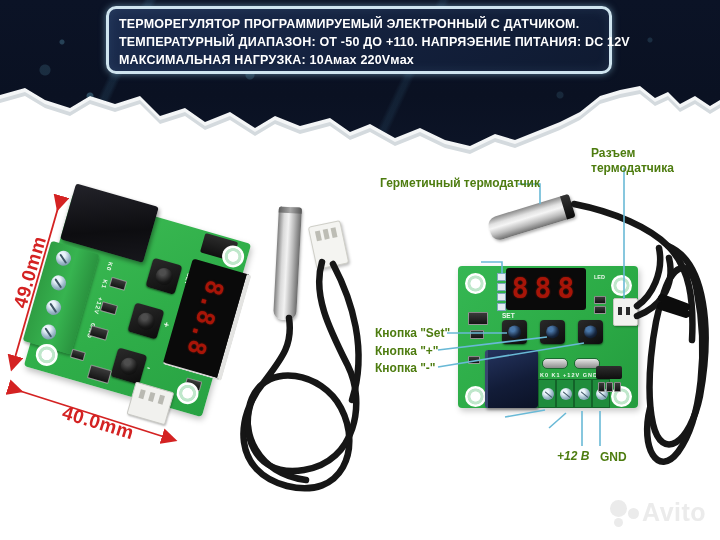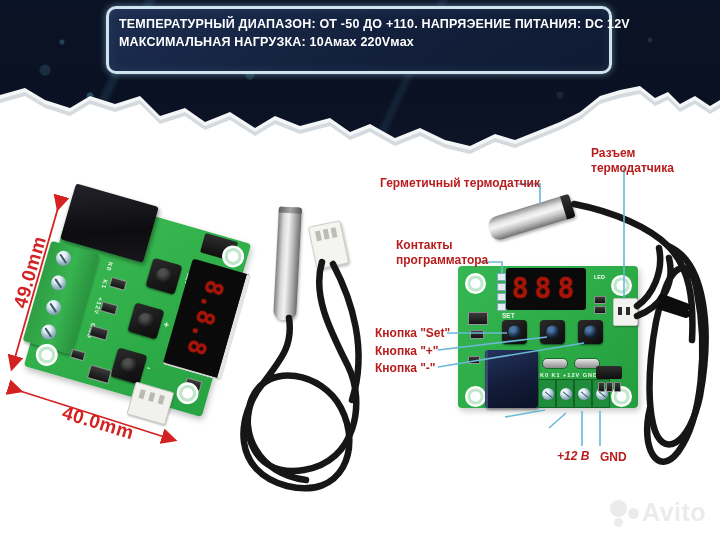--- a/index.html
+++ b/index.html
@@ -25,21 +25,21 @@
       linear-gradient(115deg, transparent 18%, rgba(90,170,210,.12) 18.6% 19.2%, transparent 19.8%),
       linear-gradient(115deg, transparent 55%, rgba(90,170,210,.10) 55.6% 56.1%, transparent 56.7%),
       linear-gradient(180deg,#0b1326 0%,#0a1122 60%,#0d1528 100%);}
   .banner{position:absolute;left:106px;top:6px;width:480px;height:50px;
     border:3px solid #cfe4ef;border-radius:10px;padding:6px 10px;
     background:linear-gradient(150deg,#1c2d50 0%,#13203c 55%,#0f1a31 100%);
     box-shadow:0 0 7px rgba(150,205,235,.55), inset 0 0 12px rgba(140,190,230,.12);
     color:#ffffff;font-weight:bold;font-size:12.5px;line-height:18px;letter-spacing:.2px;
     white-space:nowrap;}
   
-  .ann{position:absolute;color:#b91c1c;font-weight:bold;font-size:12px;line-height:15px;z-index:7;}
+  .ann{position:absolute;color:#4d7c0f;font-weight:bold;font-size:12px;line-height:15px;z-index:7;}
   .dim-text{position:absolute;color:#d42222;font-weight:bold;font-size:19px;z-index:7;letter-spacing:.5px;}
   
   .pcb{position:absolute;border-radius:4px;}
   .hole{position:absolute;border-radius:50%;
     background:radial-gradient(circle,#ffffff 0 32%,#bfe7cb 36% 52%,#ffffff 56% 100%);}
   .tact{position:absolute;background:linear-gradient(145deg,#2a2a2a,#0c0c0c);border-radius:4px;
     box-shadow:0 1px 2px rgba(0,0,0,.55);}
   .tact .cap{position:absolute;left:50%;top:50%;width:55%;height:55%;transform:translate(-50%,-50%);
     border-radius:50%;background:radial-gradient(circle at 35% 30%,#4a77a8 0 18%,#16253c 60%,#060a12 100%);}
   .tact.blackcap .cap{background:radial-gradient(circle at 35% 30%,#4e4e4e 0 18%,#181818 60%,#050505 100%);}
@@ -59,20 +59,21 @@
 </style>
 </head>
 <body>
 
 <div class="stage">
 
   <div class="tear-shadow"></div>
   <div class="tear-mid"></div>
   <div class="header">
     <div class="banner">
+      <div>ТЕРМОРЕГУЛЯТОР ПРОГРАММИРУЕМЫЙ ЭЛЕКТРОННЫЙ С ДАТЧИКОМ.</div>
       <div>ТЕМПЕРАТУРНЫЙ ДИАПАЗОН: ОТ -50 ДО +110. НАПРЯЭЕНИЕ ПИТАНИЯ: DC 12V</div>
       <div>МАКСИМАЛЬНАЯ НАГРУЗКА: 10Амах 220Vмах</div>
     </div>
   </div>
 
   <div style="position:absolute;left:15px;top:175px;width:250px;height:290px;z-index:2;">
     <div class="pcb" style="left:30px;top:40px;width:185px;height:180px;transform:rotate(16deg);
                 background:linear-gradient(135deg,#3ebc55 0%,#2fae49 55%,#28a243 100%);
                 box-shadow:2px 3px 6px rgba(0,0,0,.25);">
 
@@ -259,24 +260,20 @@
       <path d="M438,367 L584,343"></path>
       <path d="M505,417 L545,410"></path>
       <path d="M549,428 L566,413"></path>
       <path d="M582,411 L582,446"></path>
       <path d="M600,411 L600,446"></path>
     </g>
   </svg>
 
   <div class="ann" style="left:591px;top:146px;">Разъем термодатчика</div>
   <div class="ann" style="left:380px;top:176px;">Герметичный термодатчик</div>
-  <div class="ann" style="left:396px;top:238px;">
-    <div>Контакты</div>
-    <div>программатора</div>
-  </div>
   <div class="ann" style="left:375px;top:326px;">Кнопка "Set"</div>
   <div class="ann" style="left:375px;top:344px;">Кнопка "+"</div>
   <div class="ann" style="left:375px;top:361px;">Кнопка "-"</div>
   <div class="ann" style="left:557px;top:449px;font-style:italic;">+12 В</div>
   <div class="ann" style="left:600px;top:450px;">GND</div>
 
   <div class="wm">
     <span class="dot" style="left:2px;top:4px;width:17px;height:17px;"></span>
     <span class="dot" style="left:20px;top:12px;width:11px;height:11px;"></span>
     <span class="dot" style="left:6px;top:22px;width:9px;height:9px;"></span>

